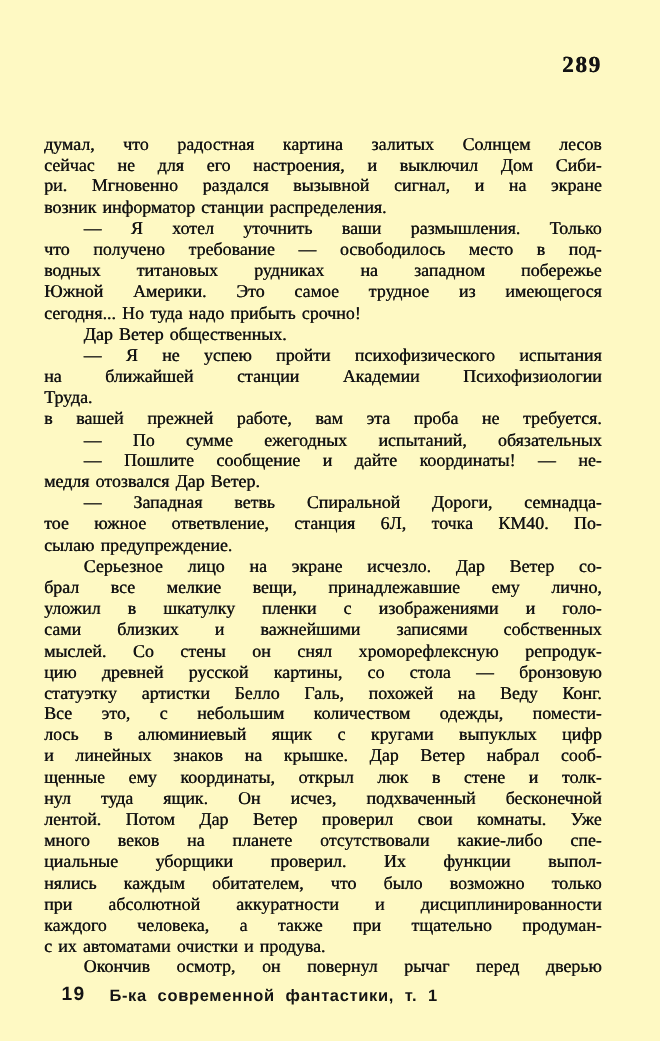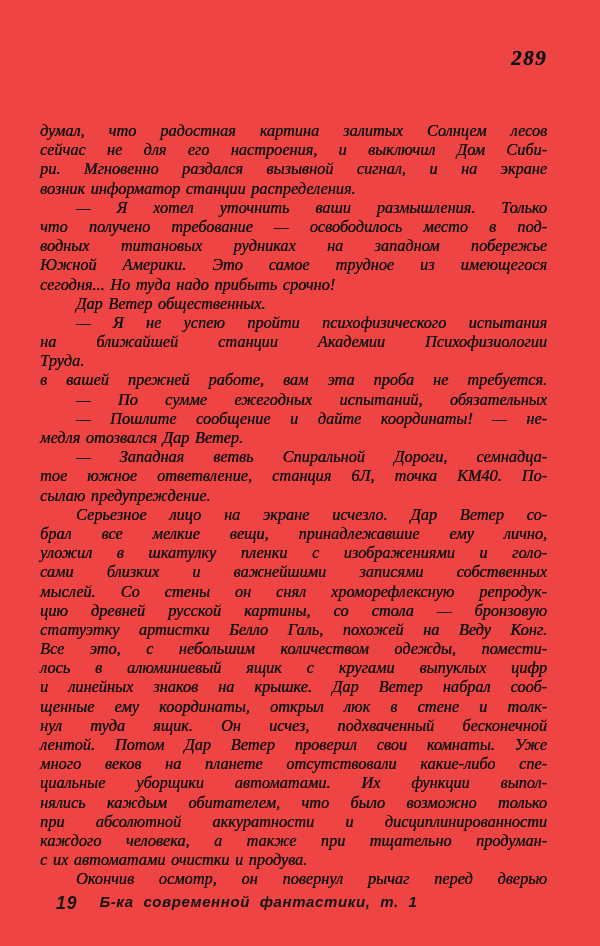--- a/index.html
+++ b/index.html
@@ -4,25 +4,24 @@
 <style>
   html, body {
     margin: 0;
     padding: 0;
     background: #ffffff;
   }
   .page {
     position: relative;
     width: 600px;
     height: 946px;
-    background: #ef4444;
+    background: #fef9c3;
     overflow: hidden;
     font-family: "Liberation Serif", serif;
     color: #141414;
-    font-style: italic;
   }
   .page-number {
     position: absolute;
     top: 46px;
     left: 40px;
     width: 507px;
     text-align: right;
     font-size: 21px;
     font-weight: 700;
     letter-spacing: 1.5px;
@@ -50,21 +49,21 @@
     text-align-last: justify;
   }
   .line.indent {
     padding-left: 36px;
   }
   .footer {
     position: absolute;
     left: 56px;
     top: 893px;
     display: flex;
-    align-items: flex-start;
+    align-items: flex-end;
     font-family: "Liberation Sans", sans-serif;
   }
   .footer-signature {
     font-size: 17.5px;
     font-weight: 700;
     letter-spacing: 1px;
   }
   .footer-caption {
     margin-left: 22px;
     font-size: 15px;
@@ -108,21 +107,21 @@
       <div class="line stretch">мыслей. Со стены он снял хроморефлексную репродук-</div>
       <div class="line stretch">цию древней русской картины, со стола — бронзовую</div>
       <div class="line stretch">статуэтку артистки Белло Галь, похожей на Веду Конг.</div>
       <div class="line stretch">Все это, с небольшим количеством одежды, помести-</div>
       <div class="line stretch">лось в алюминиевый ящик с кругами выпуклых цифр</div>
       <div class="line stretch">и линейных знаков на крышке. Дар Ветер набрал сооб-</div>
       <div class="line stretch">щенные ему координаты, открыл люк в стене и толк-</div>
       <div class="line stretch">нул туда ящик. Он исчез, подхваченный бесконечной</div>
       <div class="line stretch">лентой. Потом Дар Ветер проверил свои комнаты. Уже</div>
       <div class="line stretch">много веков на планете отсутствовали какие-либо спе-</div>
-      <div class="line stretch">циальные уборщики автоматами. Их функции выпол-</div>
+      <div class="line stretch">циальные уборщики проверил. Их функции выпол-</div>
       <div class="line stretch">нялись каждым обитателем, что было возможно только</div>
       <div class="line stretch">при абсолютной аккуратности и дисциплинированности</div>
       <div class="line stretch">каждого человека, а также при тщательно продуман-</div>
       <div class="line">с их автоматами очистки и продува.</div>
       <div class="line stretch indent">Окончив осмотр, он повернул рычаг перед дверью</div>
     </div>
 
   <div class="footer">
     <span class="footer-signature">19</span>
     <span class="footer-caption">Б-ка современной фантастики, т. 1</span>

